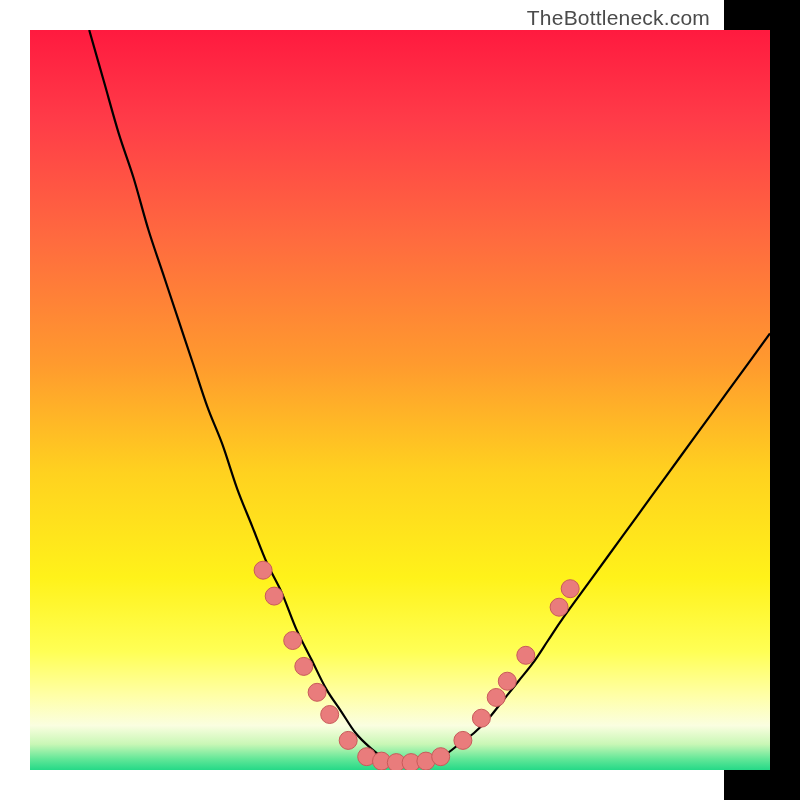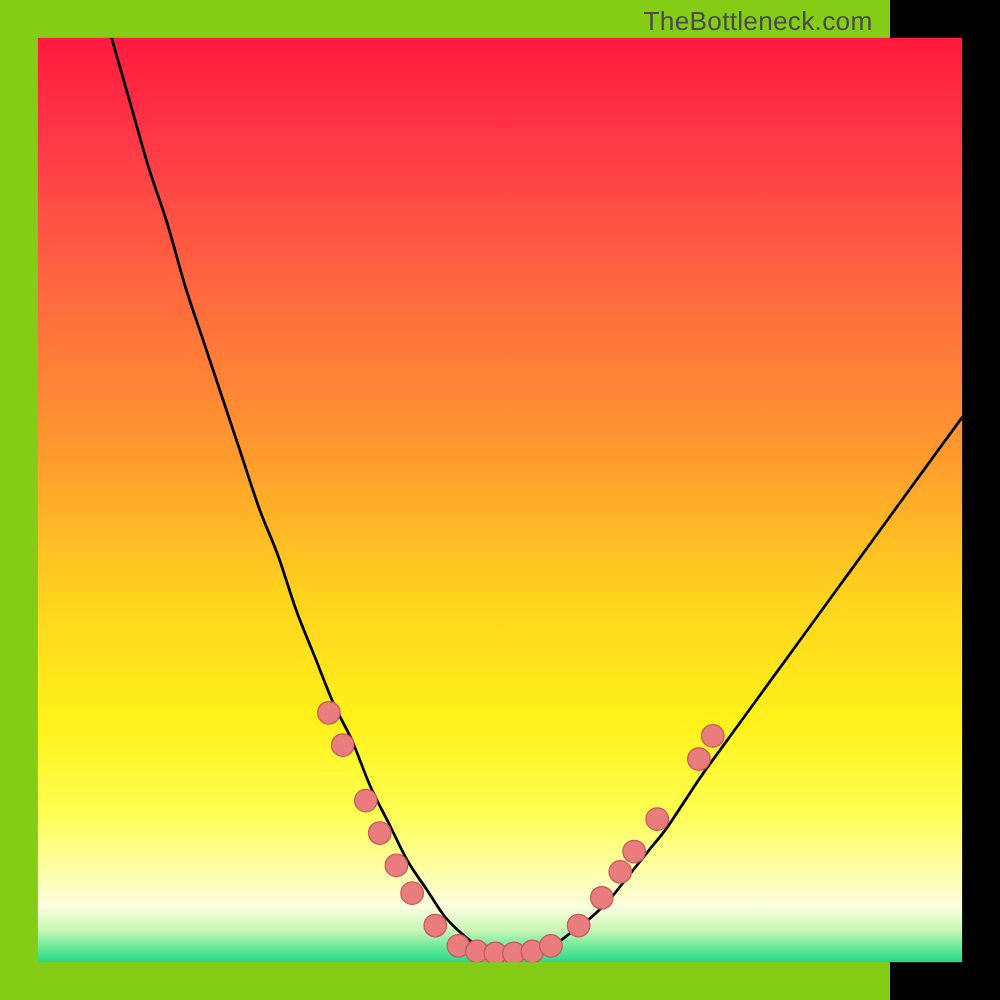--- a/index.html
+++ b/index.html
@@ -10,21 +10,22 @@
     background: #000;
     overflow: hidden;
     font-family: Arial, Helvetica, sans-serif;
   }
   .frame {
     position: absolute;
     top: 0;
     left: 0;
     width: 712px;
     height: 800px;
-    background: #84cc16;
+    background: #ffffff;
+    padding-left: 12px;
   }
   .plot {
     position: absolute;
     top: 30px;
     left: 30px;
     width: 740px;
     height: 740px;
     overflow: hidden;
   }
   .gradient {

